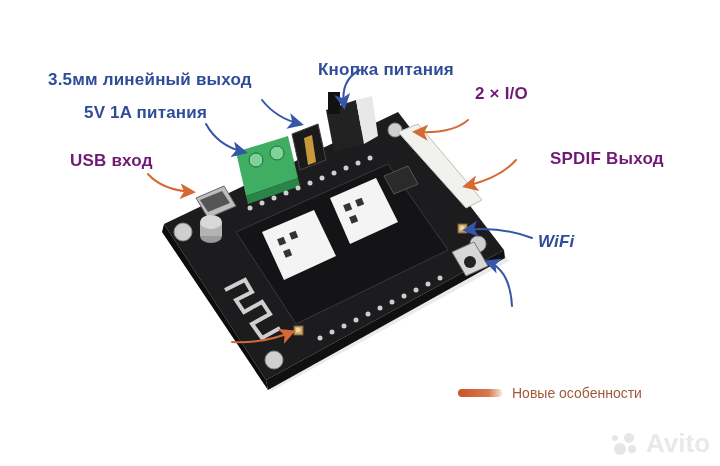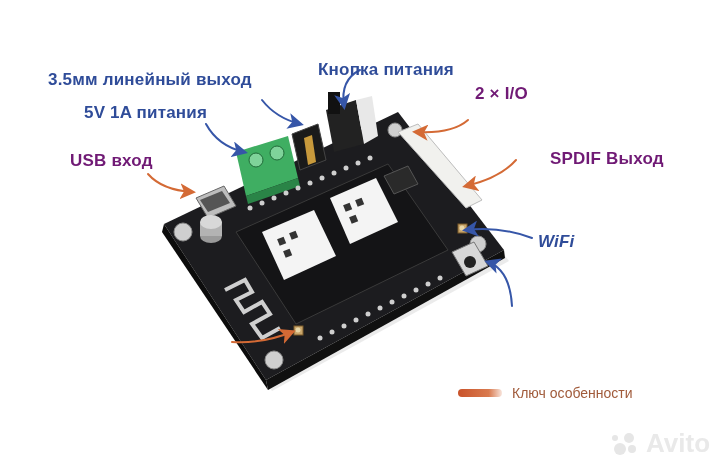--- a/index.html
+++ b/index.html
@@ -174,21 +174,21 @@
   <div class="label blue" style="left:318px;top:60px;">Кнопка питания</div>
   <div class="label blue" style="left:48px;top:70px;">3.5мм линейный выход</div>
   <div class="label blue" style="left:84px;top:103px;">5V 1A питания</div>
   <div class="label orange" style="left:70px;top:151px;">USB вход</div>
   <div class="label orange" style="left:475px;top:84px;">2 × I/O</div>
   <div class="label orange" style="left:534px;top:149px;margin-left:16px;">SPDIF Выход</div>
   <div class="label blue" style="left:538px;top:232px;font-style:italic;">WiFi</div>
 
   <div class="legend">
     <div class="legend-swatch"></div>
-    <div class="legend-text">Ключ особенности</div>
+    <div class="legend-text">Новые особенности</div>
   </div>
 
   <div class="watermark">
     <div class="wm-dots">
       <span style="left:2px;top:12px;width:12px;height:12px;"></span>
       <span style="left:12px;top:2px;width:10px;height:10px;"></span>
       <span style="left:16px;top:14px;width:8px;height:8px;"></span>
       <span style="left:0px;top:4px;width:6px;height:6px;"></span>
     </div>
     <span>Avito</span>

